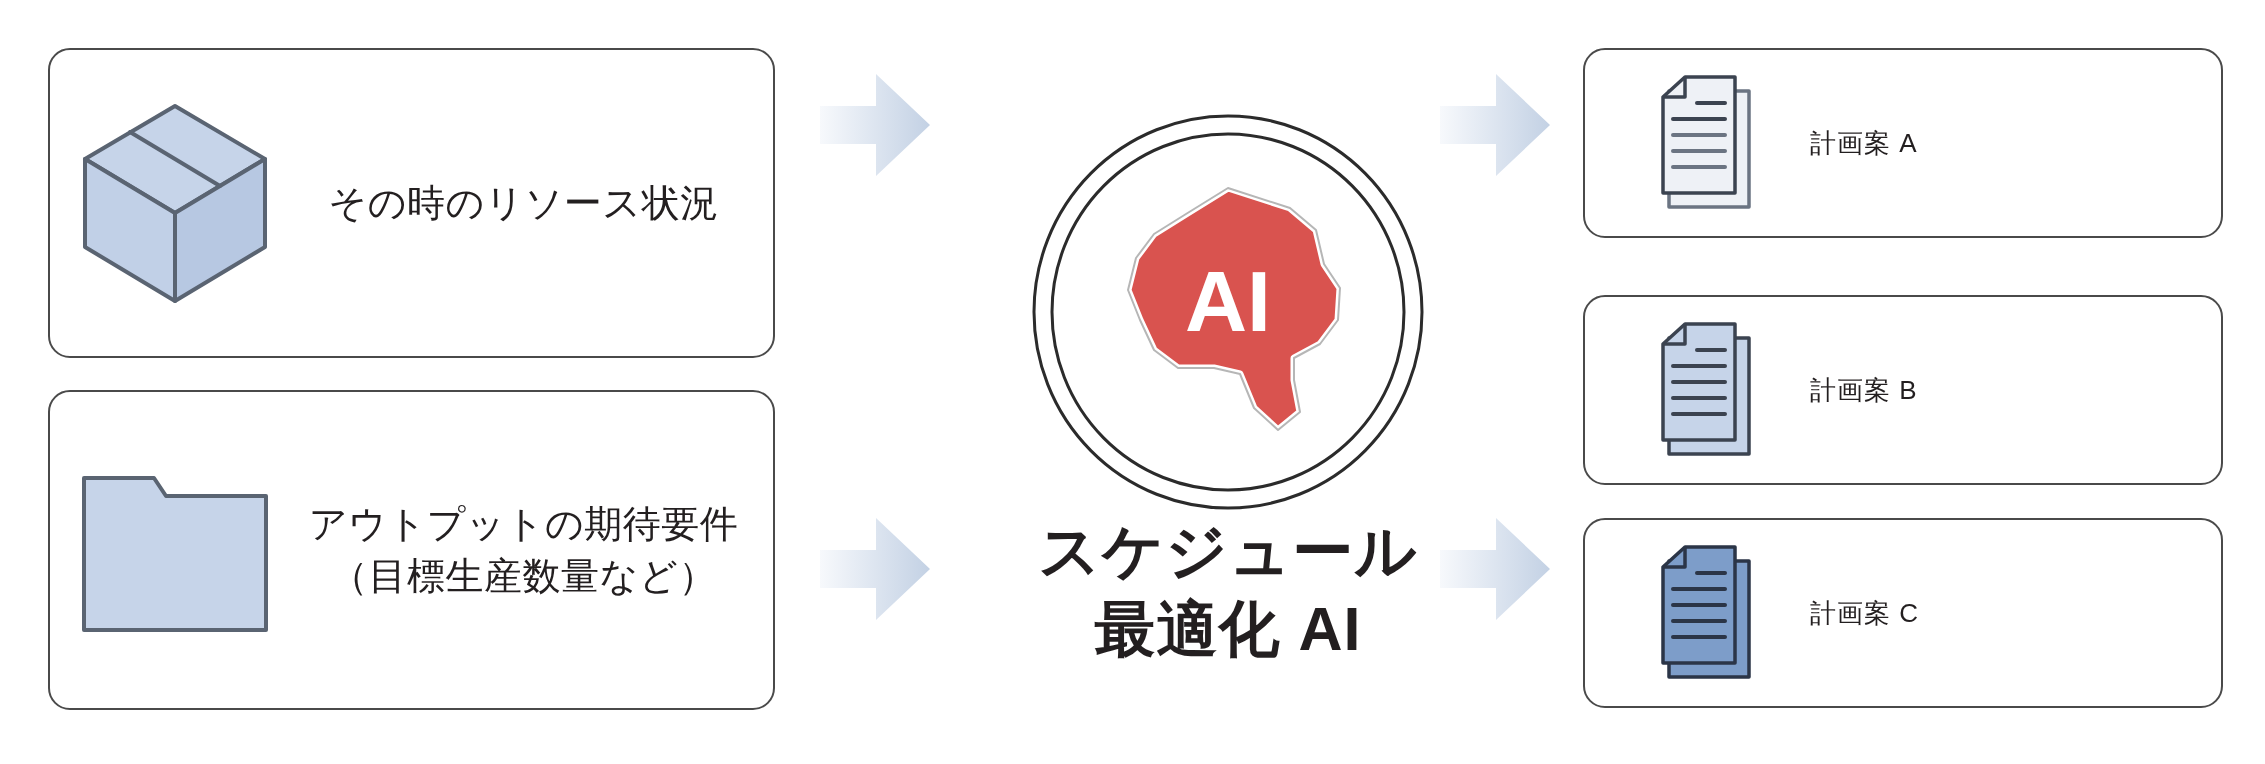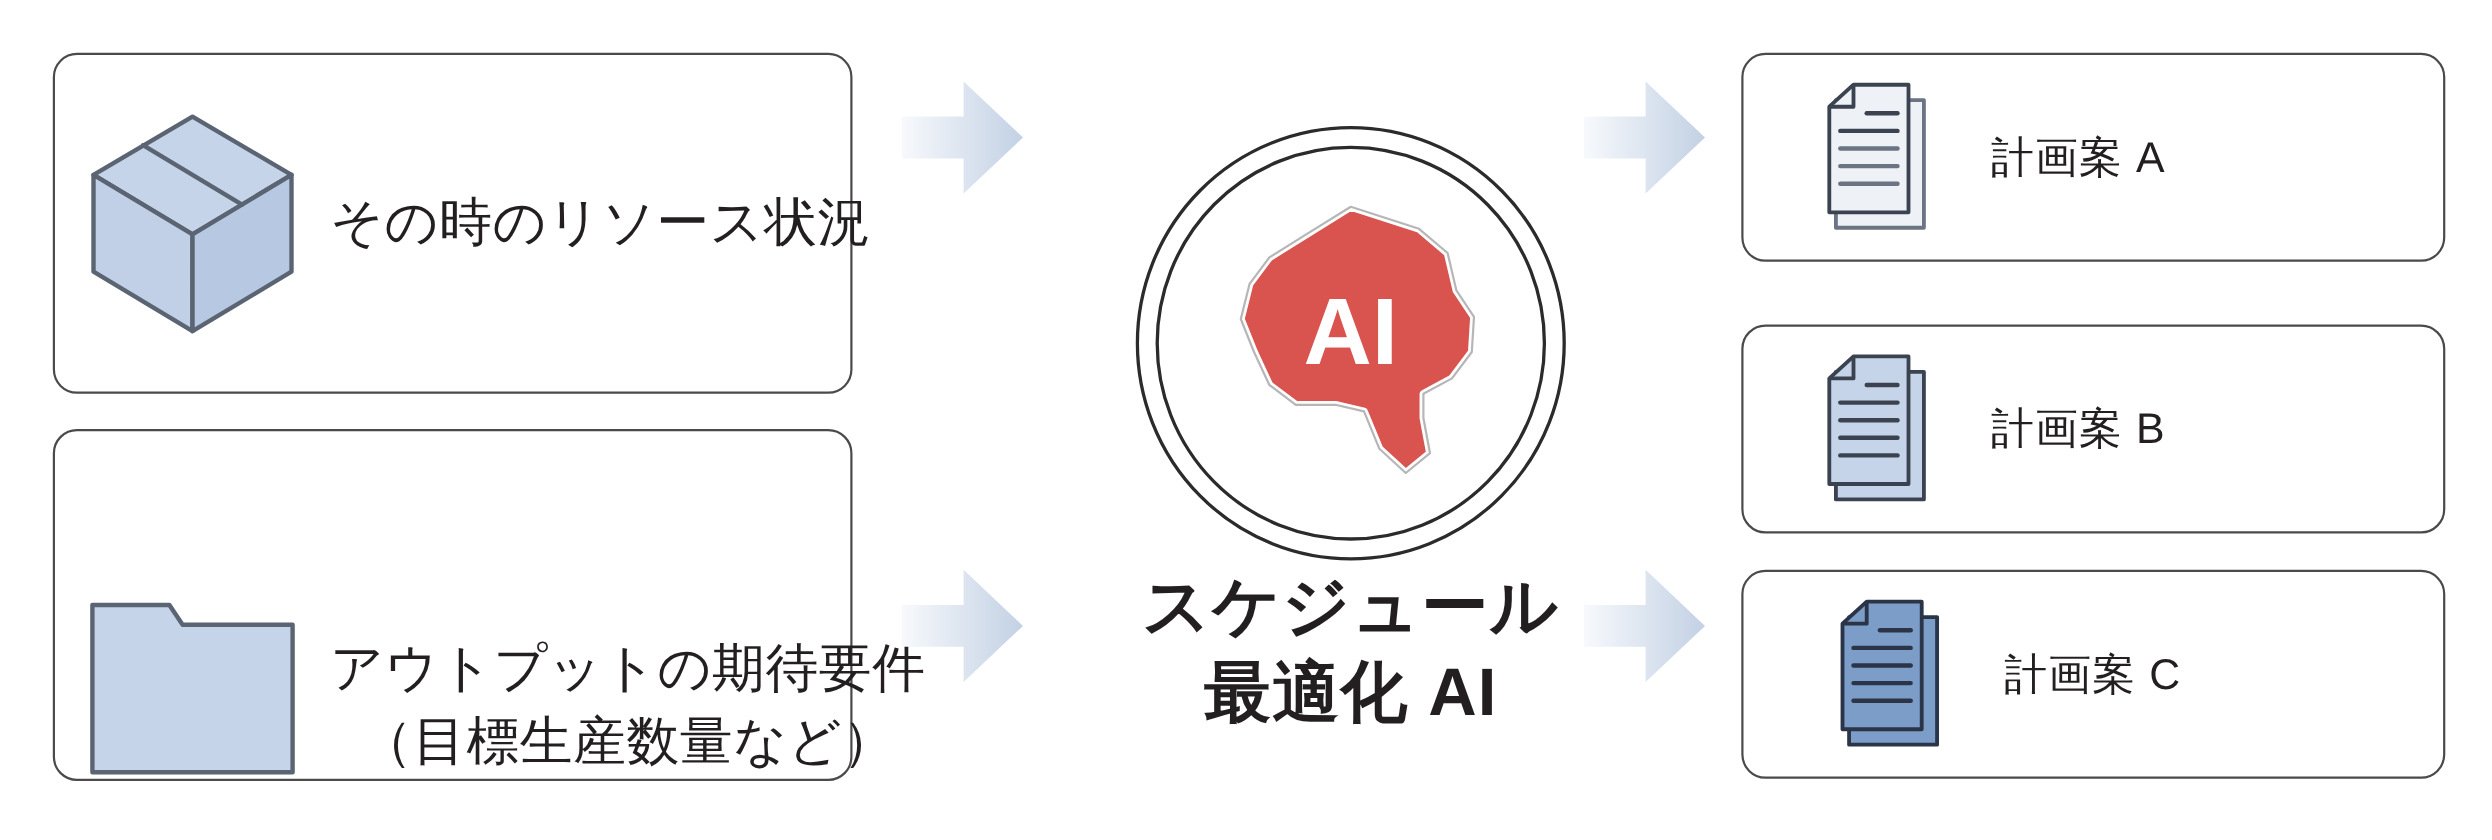--- a/index.html
+++ b/index.html
@@ -32,60 +32,60 @@
     display: flex;
     align-items: center;
   }
 
   
   .input-card {
     left: 48px;
     width: 727px;
   }
   #card-resource { top: 48px;  height: 310px; }
-  #card-output   { top: 390px; height: 320px; align-items: flex-end; }
+  #card-output   { top: 390px; height: 320px; }
 
   .input-icon-wrap {
     width: 250px;
     flex: 0 0 250px;
     display: flex;
     align-items: center;
     justify-content: center;
   }
   .input-text {
     flex: 1 1 auto;
-    font-size: 48px;
+    font-size: 38px;
     line-height: 1.38;
     letter-spacing: 0.5px;
     text-align: center;
     padding-right: 26px;
     white-space: nowrap;
   }
   .input-text .l2 { display: block; }
 
   
   .output-card {
     left: 1583px;
     width: 640px;
     height: 190px;
   }
   #card-plan-a { top: 48px;  }
   #card-plan-b { top: 283px; margin-top: 12px; }
-  #card-plan-c { top: 518px; padding-left: 12px; }
+  #card-plan-c { top: 518px; }
 
   .doc-icon-wrap {
     width: 225px;
     flex: 0 0 225px;
     display: flex;
     align-items: center;
     justify-content: center;
   }
   .output-text {
     flex: 1 1 auto;
-    font-size: 39px;
+    font-size: 26px;
     letter-spacing: 1px;
     text-align: left;
     white-space: nowrap;
   }
 
   
   .arrow {
     position: absolute;
     width: 110px;
     height: 118px;

